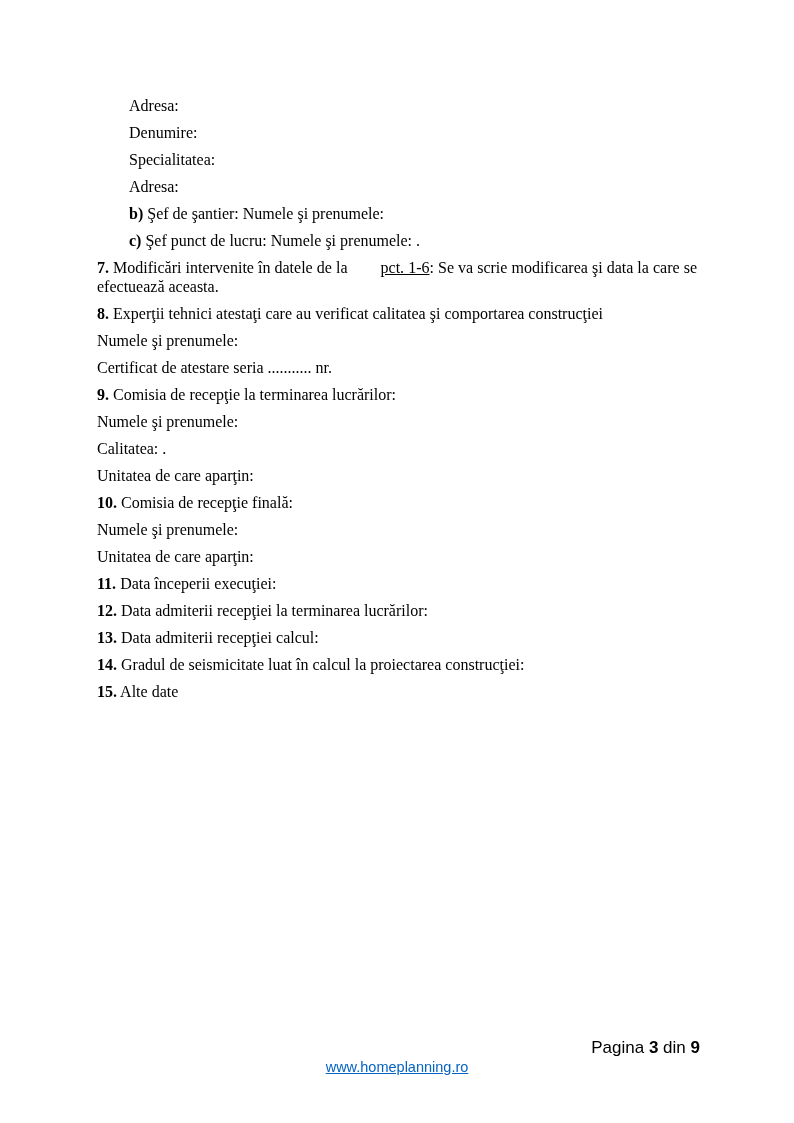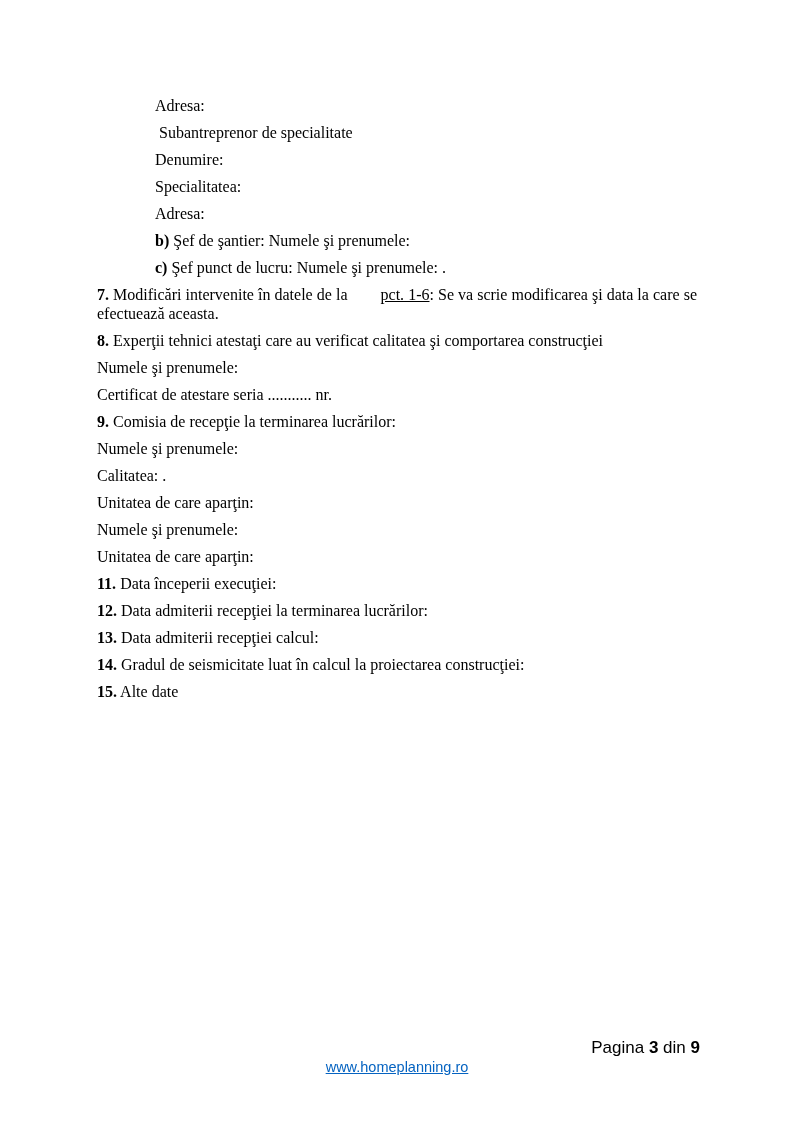--- a/index.html
+++ b/index.html
@@ -23,21 +23,21 @@
     left: 97px;
     width: 600px;
   }
   .line {
     font-size: 16px;
     line-height: 19px;
     margin: 0 0 8px 0;
     white-space: pre-wrap;
   }
   .line.indent {
-    margin-left: 58px;
+    margin-left: 32px;
   }
   .line.justify {
     white-space: normal;
     text-align: justify;
   }
   .seg-bold { font-weight: bold; }
   .seg-underline { text-decoration: underline; margin-left: 29px; }
   .footer {
     position: absolute;
     left: 0;
@@ -67,34 +67,34 @@
   }
 </style>
 </head>
 <body>
 
 <div class="page">
 
   <div class="content" id="doc-content">
 
   <p class="line indent"><span>Adresa:</span></p>
-      <p class="line indent"><span> Subantreprenor de specialitate</span></p>
       <p class="line indent"><span>Denumire:</span></p>
       <p class="line indent"><span>Specialitatea:</span></p>
       <p class="line indent"><span>Adresa:</span></p>
       <p class="line indent"><span class="seg-bold">b) </span><span>Şef de şantier: Numele şi prenumele:</span></p>
       <p class="line indent"><span class="seg-bold">c) </span><span>Şef punct de lucru: Numele şi prenumele: .</span></p>
       <p class="line justify"><span class="seg-bold">7.</span><span> Modificări intervenite în datele de la </span><span class="seg-underline">pct. 1-6</span><span>: Se va scrie modificarea şi data la care se efectuează aceasta.</span></p>
       <p class="line"><span class="seg-bold">8.</span><span> Experţii tehnici atestaţi care au verificat calitatea şi comportarea construcţiei</span></p>
       <p class="line"><span>Numele şi prenumele:</span></p>
       <p class="line"><span>Certificat de atestare seria ........... nr.</span></p>
       <p class="line"><span class="seg-bold">9.</span><span> Comisia de recepţie la terminarea lucrărilor:</span></p>
       <p class="line"><span>Numele şi prenumele:</span></p>
       <p class="line"><span>Calitatea: .</span></p>
       <p class="line"><span>Unitatea de care aparţin:</span></p>
+      <p class="line"><span class="seg-bold">10.</span><span> Comisia de recepţie finală:</span></p>
       <p class="line"><span>Numele şi prenumele:</span></p>
       <p class="line"><span>Unitatea de care aparţin:</span></p>
       <p class="line"><span class="seg-bold">11.</span><span> Data începerii execuţiei:</span></p>
       <p class="line"><span class="seg-bold">12.</span><span> Data admiterii recepţiei la terminarea lucrărilor:</span></p>
       <p class="line"><span class="seg-bold">13.</span><span> Data admiterii recepţiei calcul:</span></p>
       <p class="line"><span class="seg-bold">14.</span><span> Gradul de seismicitate luat în calcul la proiectarea construcţiei:</span></p>
       <p class="line"><span class="seg-bold">15.</span><span> Alte date</span></p>
     </div>
 
   <div class="footer">

